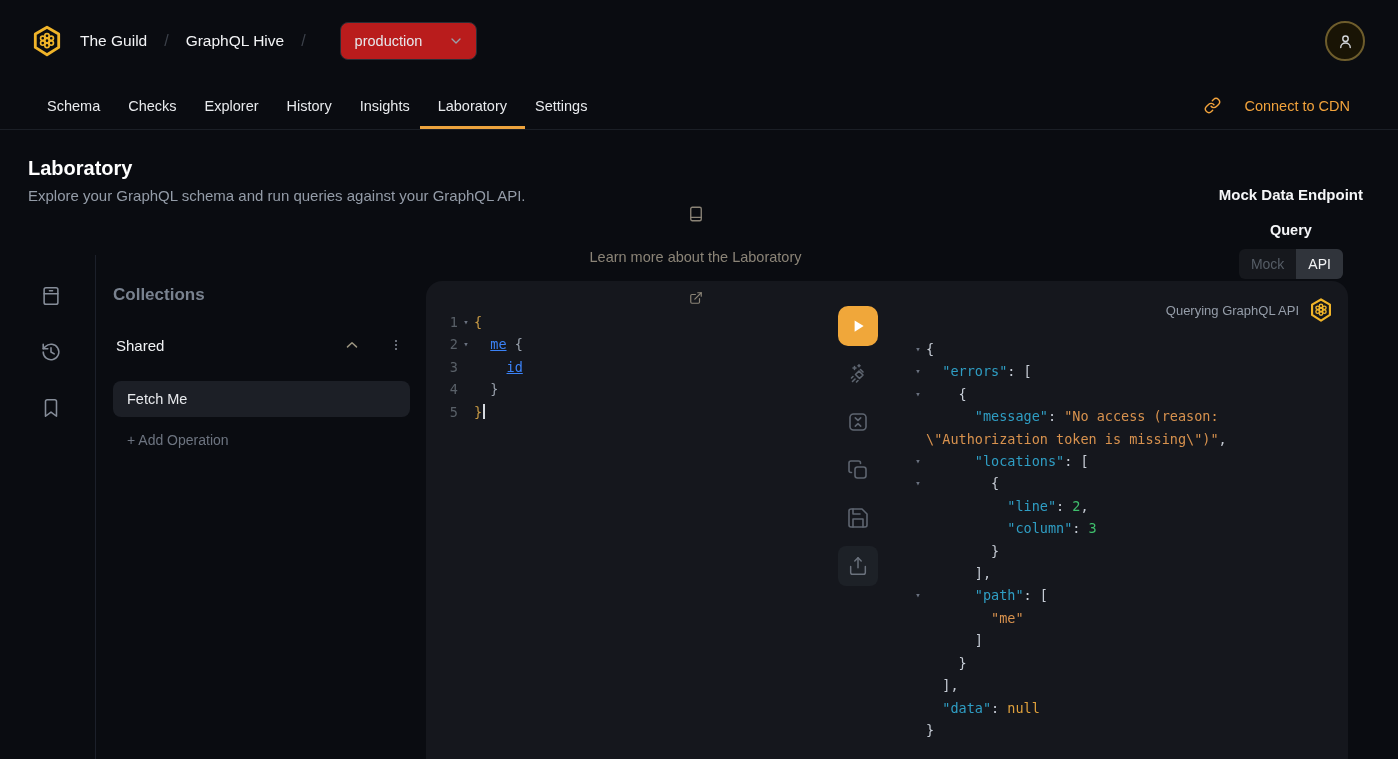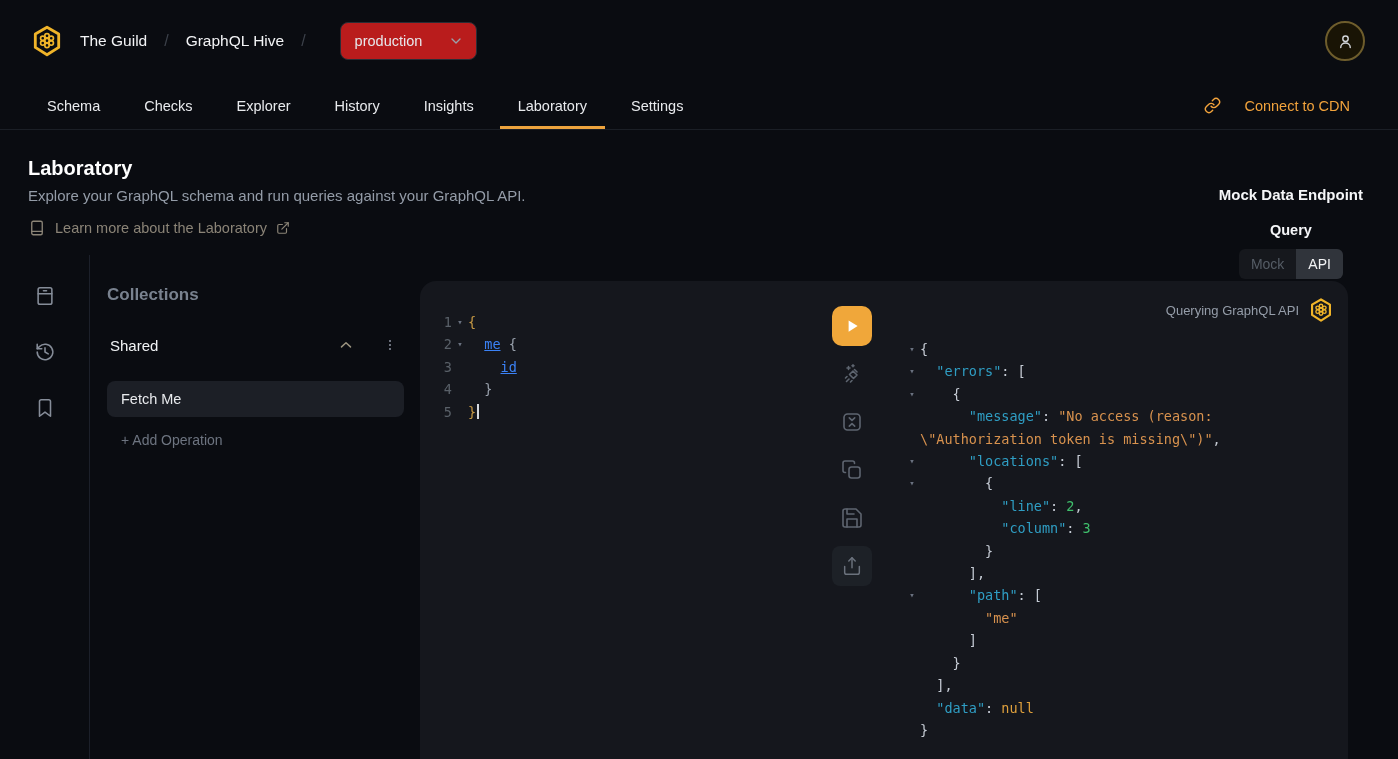--- a/index.html
+++ b/index.html
@@ -34,33 +34,33 @@
   .tab { font-size:14.5px; color:#e8eaed; position:relative; padding:14px 2px; cursor:pointer; }
   .tab.active::after { content:""; position:absolute; left:-16px; right:-16px; bottom:-1px;
     height:3px; background:#edа33d; background:#eda33d; }
   .cdn-link { margin-left:auto; display:flex; align-items:center; gap:23px;
     color:#f2a33c; font-size:14.5px; cursor:pointer; }
 
   
   .page-head { height:125px; flex:0 0 125px; position:relative; padding:27px 35px 0 28px; }
   .page-title { font-size:20px; font-weight:700; color:#fff; }
   .page-desc { margin-top:7px; font-size:15px; color:#949ca8; }
-  .learn-more { margin-top:15px; display:flex; align-items:center; gap:9px;
-    color:#8b8477; font-size:14.5px; cursor:pointer; }
+  .learn-more { margin-top:1px; display:flex; align-items:center; gap:26px;
+    color:#8b8477; font-size:14.5px; cursor:pointer;flex-direction:column; }
   .endpoint-box { position:absolute; top:56px; right:35px; text-align:right; }
   .endpoint-title { font-size:15px; font-weight:600; color:#f5f6f8; }
   .endpoint-row { margin-top:19px; display:flex; align-items:center; justify-content:flex-end; gap:11px;flex-direction:column; }
   .endpoint-query-label { font-size:14.5px; font-weight:700; color:#f5f6f8; }
   .seg-toggle { display:flex; border-radius:6px; overflow:hidden; background:#16181d; }
   .seg { font-size:14px; padding:7px 12px; cursor:pointer; }
   .seg.off { color:#565d66; }
   .seg.on { background:#30343b; color:#f3f4f6; }
 
   
-  .lab-main { flex:1; display:flex; overflow:hidden; }
+  .lab-main { flex:1; display:flex; overflow:hidden;padding-left:6px; }
   .icon-rail { width:90px; flex:0 0 90px; border-right:1px solid #1c202a;
     display:flex; flex-direction:column; align-items:center; padding-top:30px; gap:34px; }
   .rail-btn { width:22px; height:22px; color:#868d99; cursor:pointer; }
 
   .collections-pane { width:330px; flex:0 0 330px; padding:30px 16px 0 17px; }
   .collections-title { font-size:17px; font-weight:700; color:#79828f; }
   .group-row { margin-top:31px; display:flex; align-items:center; padding:0 7px 0 3px; }
   .group-label { font-size:15px; color:#f1f3f5; }
   .group-icons { margin-left:auto; display:flex; align-items:center; gap:28px; }
   .op-item { margin-top:27px; height:36px; background:#1c1f26; border-radius:8px;
@@ -134,21 +134,21 @@
     <span>
       <svg width="19" height="19" viewBox="0 0 24 24" fill="none" stroke="#d4d7dc" stroke-width="1.8" stroke-linecap="round">
           <circle cx="12" cy="8.5" r="3.4"></circle>
           <path d="M6 19.5c0-3.3 2.7-5.5 6-5.5s6 2.2 6 5.5"></path>
         </svg>
     </span>
   </div>
 </header>
 
 <nav class="nav-bar">
-  <div id="tabs-host" style="display:flex;gap:40px;align-items:center;">
+  <div id="tabs-host" style="display:flex;gap:24px;align-items:center;">
       <span class="tab">Schema</span>
       <span class="tab">Checks</span>
       <span class="tab">Explorer</span>
       <span class="tab">History</span>
       <span class="tab">Insights</span>
       <span class="tab active">Laboratory</span>
       <span class="tab">Settings</span>
     </div>
   <div class="cdn-link">
     <span>

